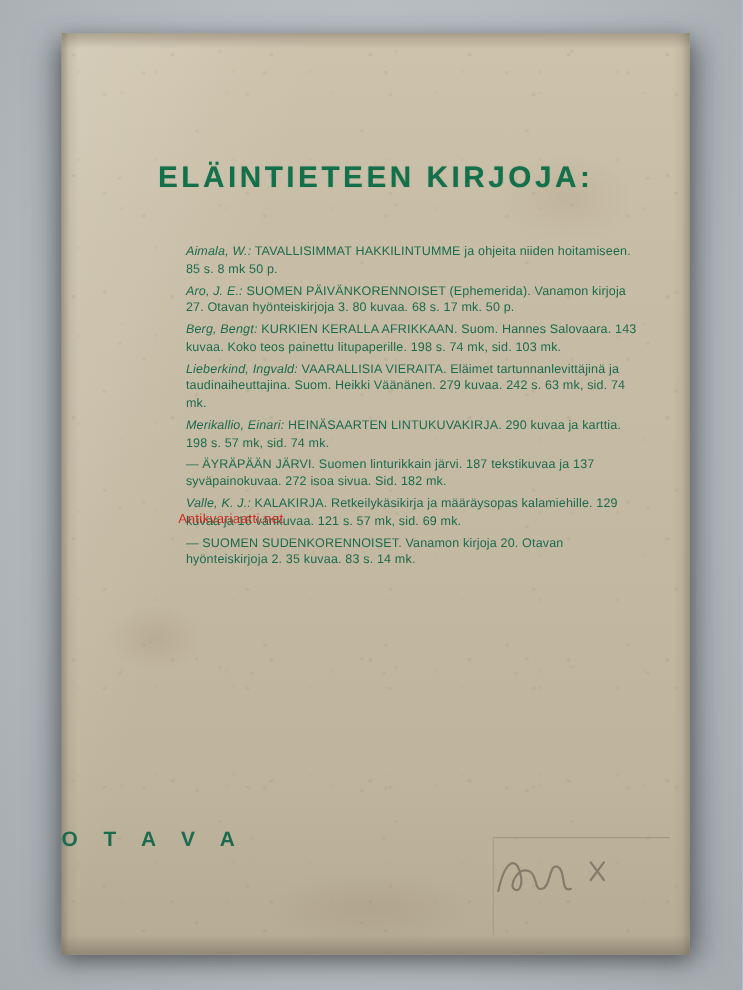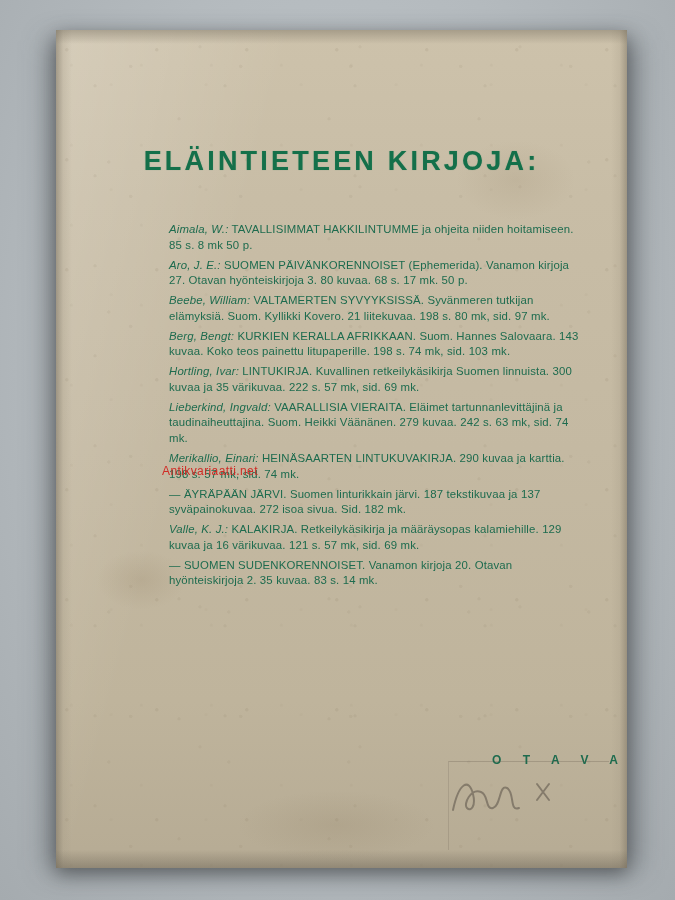--- a/index.html
+++ b/index.html
@@ -148,22 +148,22 @@
   }
   .entry.dash {
     
   }
 
   .publisher {
     position: absolute;
     left: 0;
     top: 707px;
     width: 100%;
-    text-align: right;
-    font-size: 12px;
+    text-align: left;
+    font-size: 19px;
     font-weight: bold;
     letter-spacing: 9px;
     color: #1d6b4e;
   }
 
   
   .watermark {
     position: absolute;
     left: 106px;
     top: 418px;
@@ -221,34 +221,26 @@
         <div class="entry">
           <span class="author">Aimala, W.:</span>
           <span class="work">TAVALLISIMMAT HAKKILINTUMME ja ohjeita niiden hoitamiseen. 85 s. 8 mk 50 p.</span>
         </div>
 
         <div class="entry">
           <span class="author">Aro, J. E.:</span>
           <span class="work">SUOMEN PÄIVÄNKORENNOISET (Ephemerida). Vanamon kirjoja 27. Otavan hyönteiskirjoja 3. 80 kuvaa. 68 s. 17 mk. 50 p.</span>
         </div>
 
-        <div class="entry">
-          <span class="author">Beebe, William:</span>
-          <span class="work">VALTAMERTEN SYVYYKSISSÄ. Syvänmeren tutkijan elämyksiä. Suom. Kyllikki Kovero. 21 liitekuvaa. 198 s. 80 mk, sid. 97 mk.</span>
-        </div>
 
         <div class="entry">
           <span class="author">Berg, Bengt:</span>
           <span class="work">KURKIEN KERALLA AFRIKKAAN. Suom. Hannes Salovaara. 143 kuvaa. Koko teos painettu litupaperille. 198 s. 74 mk, sid. 103 mk.</span>
         </div>
 
-        <div class="entry">
-          <span class="author">Hortling, Ivar:</span>
-          <span class="work">LINTUKIRJA. Kuvallinen retkeilykäsikirja Suomen linnuista. 300 kuvaa ja 35 värikuvaa. 222 s. 57 mk, sid. 69 mk.</span>
-        </div>
 
 
 
         <div class="entry">
           <span class="author">Lieberkind, Ingvald:</span>
           <span class="work">VAARALLISIA VIERAITA. Eläimet tartunnanlevittäjinä ja taudinaiheuttajina. Suom. Heikki Väänänen. 279 kuvaa. 242 s. 63 mk, sid. 74 mk.</span>
         </div>
 
         <div class="entry">
           <span class="author">Merikallio, Einari:</span>

